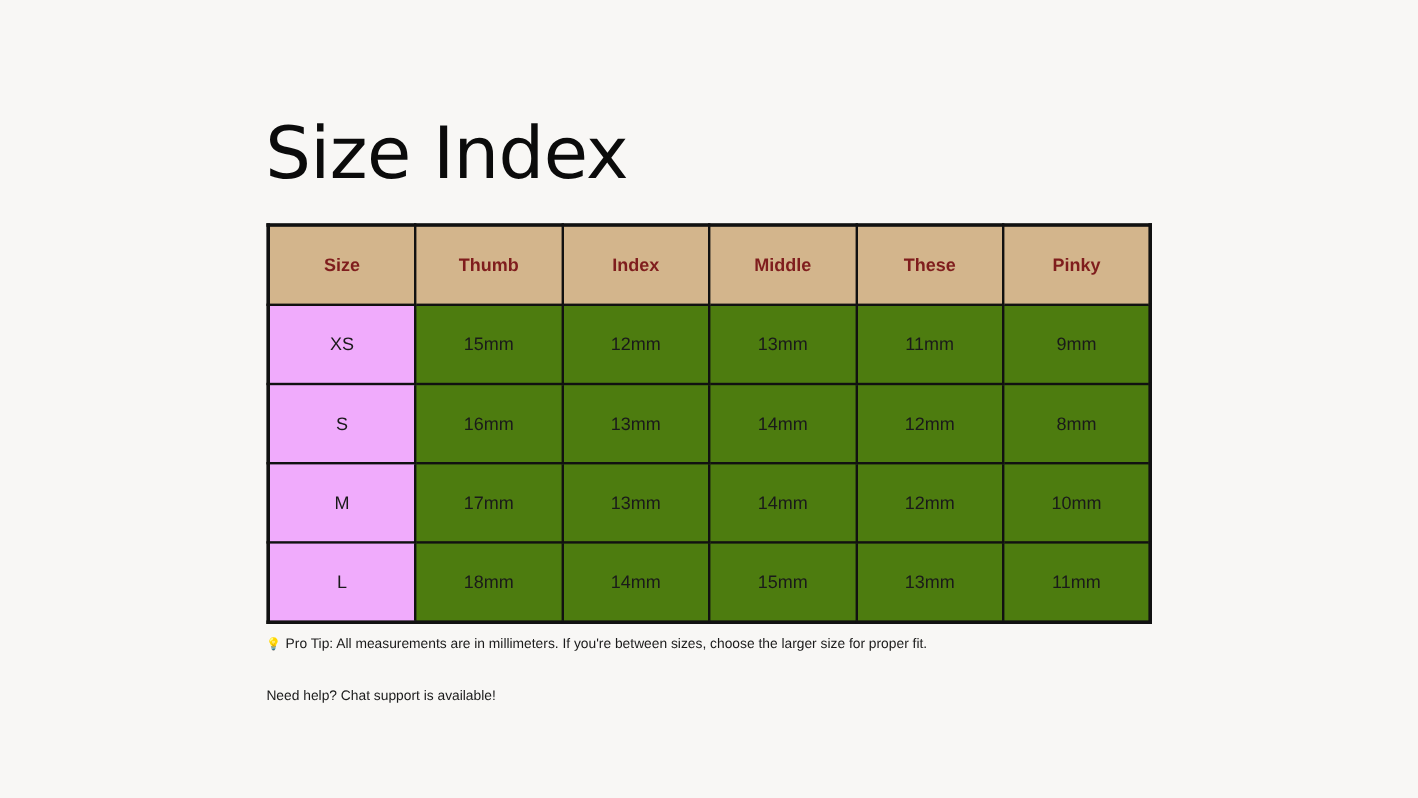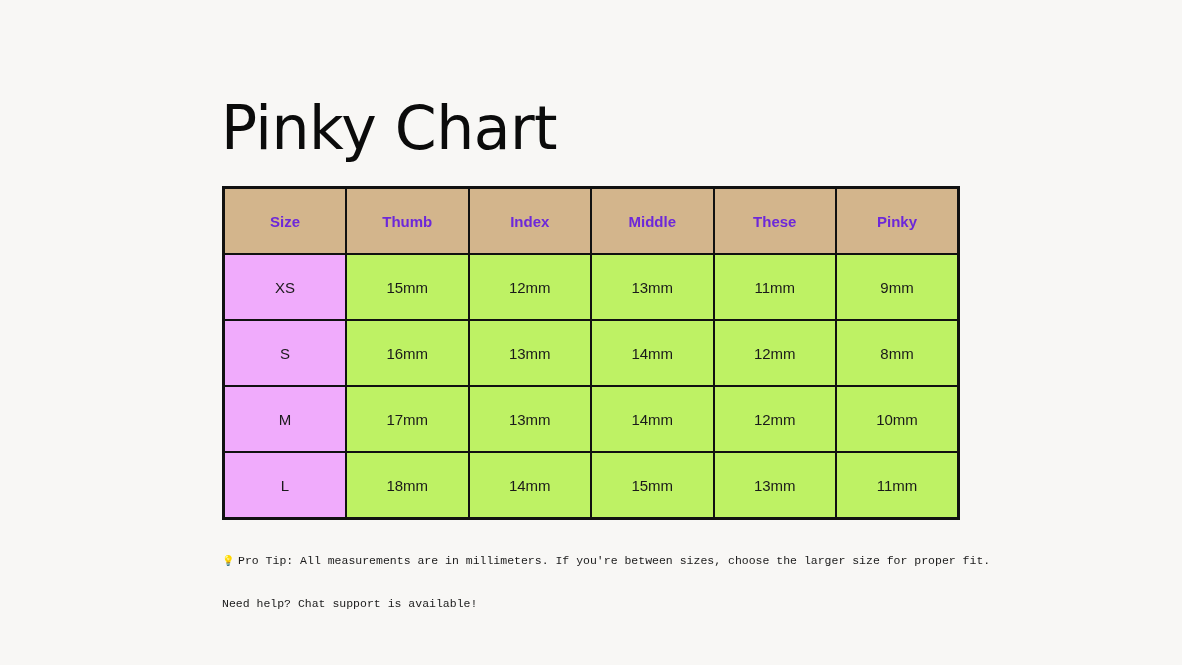--- a/index.html
+++ b/index.html
@@ -43,35 +43,35 @@
     text-align: center;
     vertical-align: middle;
     font-family: "Liberation Sans", sans-serif;
     font-size: 15px;
     padding: 0;
   }
   table.size-table th {
     background: #d3b58c;
     font-weight: 700;
     height: 64px;
-    color: #6d28d9;
+    color: #7f1d1d;
   }
   table.size-table td {
-    background: #bef264;
+    background: #4d7c0f;
     height: 64px;
     color: #1a1a1a;
   }
   table.size-table td.size-cell {
     background: #f0abfc;
   }
   .notes {
     position: absolute;
     left: 222px;
-    top: 552px;
-    font-family: Liberation Mono, monospace;
+    top: 528px;
+    font-family: Liberation Sans, sans-serif;
     font-size: 11.5px;
     color: #1a1a1a;
   }
   .note-line {
     height: 18px;
     line-height: 18px;
     white-space: nowrap;
   }
   .note-icon {
     display: inline-block;
@@ -83,21 +83,21 @@
   .note-gap2 { height: 13px; }
   .plain-line {
     height: 16px;
     line-height: 16px;
     white-space: nowrap;
   }
 </style>
 </head>
 <body>
 
-<h1 class="title">Pinky Chart</h1>
+<h1 class="title">Size Index</h1>
 
 <table class="size-table">
   <thead>
     <tr>
       <th>Size</th>
       <th>Thumb</th>
       <th>Index</th>
       <th>Middle</th>
       <th>These</th>
       <th>Pinky</th>

